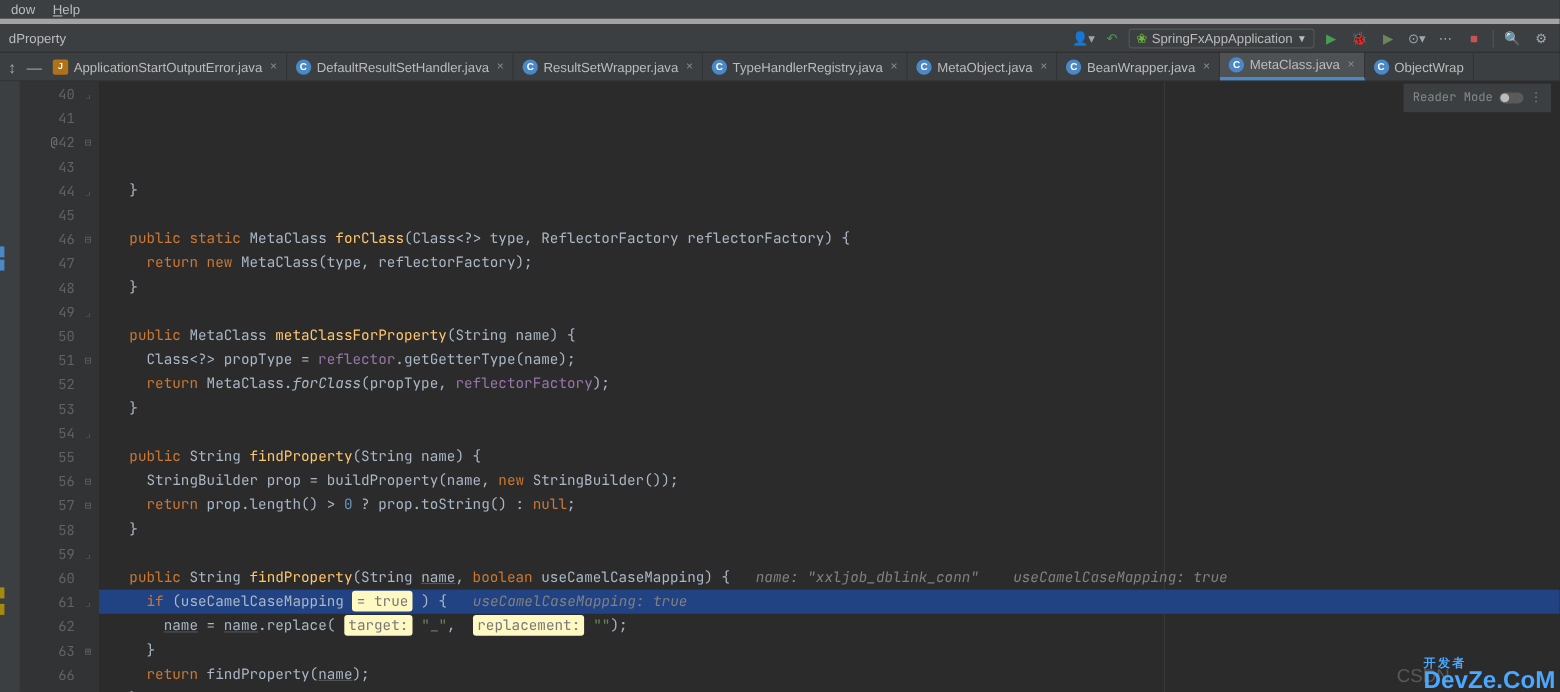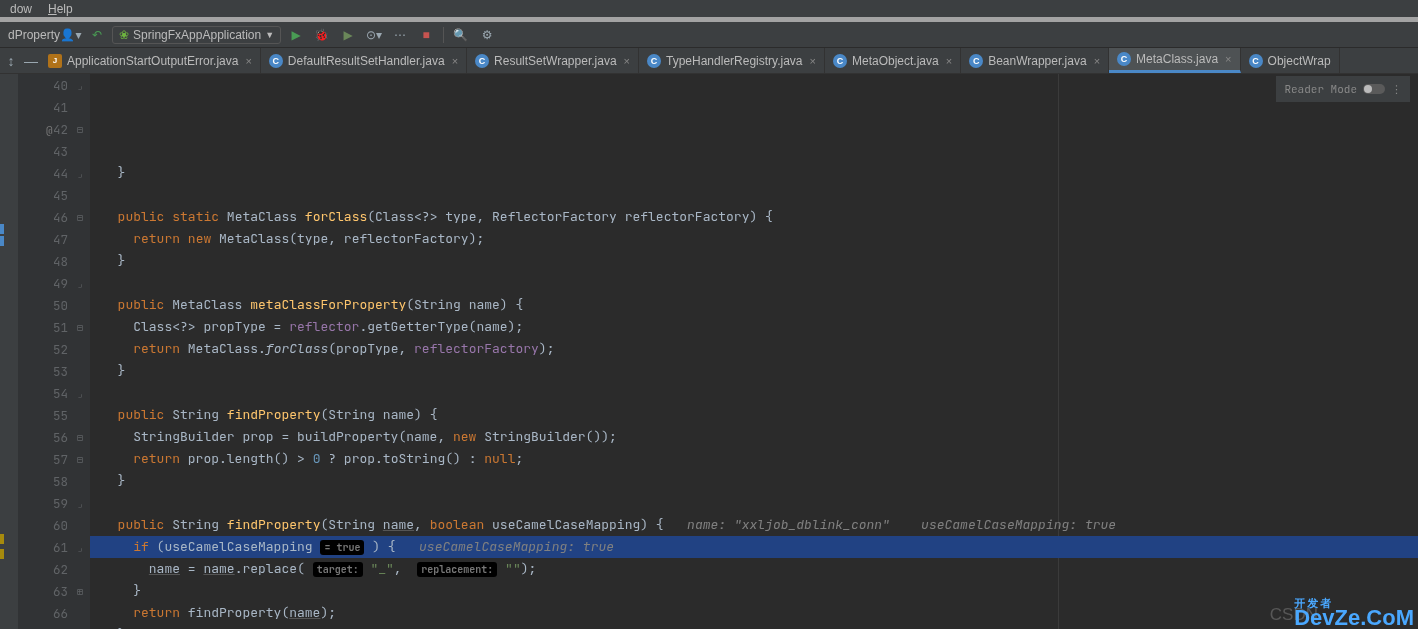--- a/index.html
+++ b/index.html
@@ -26,21 +26,21 @@
 .menu-item {
   padding: 0 8px;
   cursor: pointer;
 }
 .menu-item u { text-decoration: underline; }
 .toolbar {
   height: 26px;
   background: #3c3f41;
   display: flex;
   align-items: center;
-  justify-content: flex-start;
+  justify-content: space-between;
   padding: 0 6px;
   border-bottom: 1px solid #2b2b2b;
   font-size: 12px;
 }
 .breadcrumb { color: #bbbbbb; padding-left: 2px; }
 .toolbar-right { display: flex; align-items: center; gap: 4px; }
 .tb-btn {
   width: 22px; height: 22px;
   display: flex; align-items: center; justify-content: center;
   color: #9aa7b0; cursor: pointer;
@@ -179,27 +179,26 @@
   background: #3b3b3b;
 }
 .kw { color: #cc7832; }
 .method-decl { color: #ffc66d; }
 .str { color: #6a8759; }
 .num { color: #6897bb; }
 .comment { color: #808080; font-style: italic; }
 .static-call { color: #a9b7c6; font-style: italic; }
 .field { color: #9876aa; }
 .param-hint {
-  background: #000000;
+  background: #fef9c3;
   color: #787878;
-  font-size: 10px;
+  font-size: 13px;
   padding: 1px 4px;
   border-radius: 3px;
   font-style: normal;
-  font-weight: bold;
 }
 .underlined { text-decoration: underline; text-decoration-color: #555; }
 .reader-mode {
   position: absolute;
   top: 2px; right: 8px;
   background: #3c3f41;
   color: #888;
   font-size: 11px;
   padding: 2px 8px;
   display: flex; align-items: center; gap: 6px;

